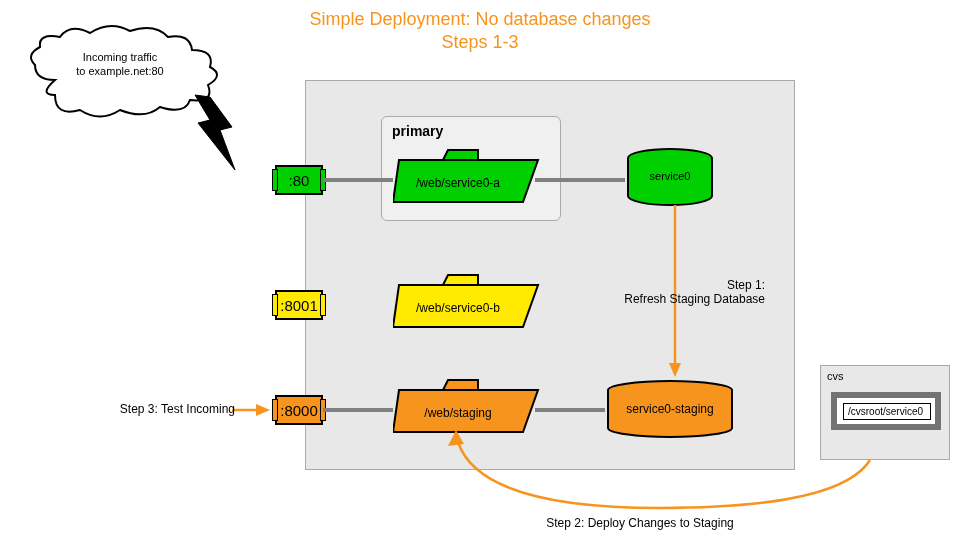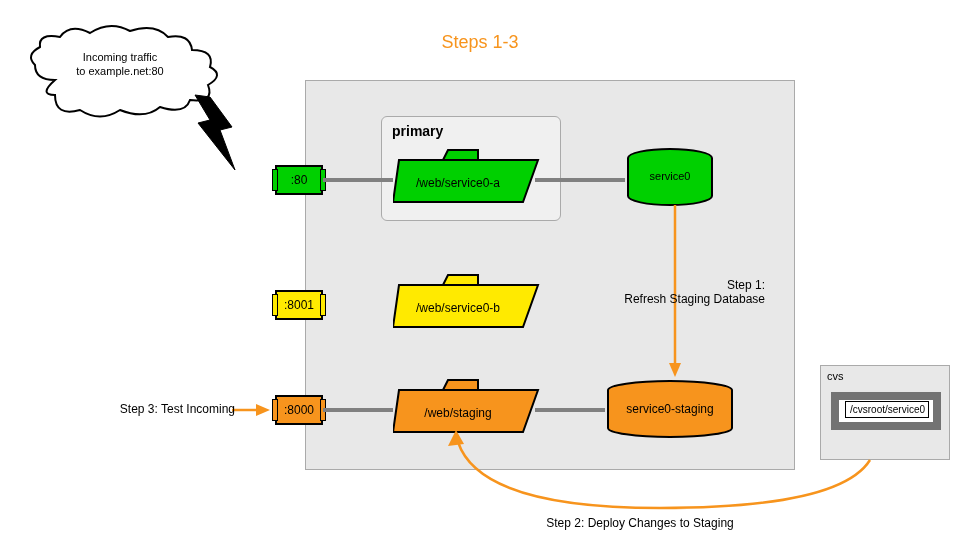--- a/index.html
+++ b/index.html
@@ -73,21 +73,21 @@
     left: 6px;
     font-size: 11px;
   }
   .cvs-inner {
     position: absolute;
     top: 26px;
     left: 10px;
     width: 110px;
     height: 38px;
     background: #fff;
-    border: 8px solid #737373;
+    border: 6px solid #737373;
   }
   .cvs-path {
     position: absolute;
     bottom: 4px;
     left: 6px;
     right: 4px;
     font-size: 10px;
     padding: 2px 4px;
     border: 1px solid #000;
     background: #fff;
@@ -95,21 +95,21 @@
   }
   
   .port {
     position: absolute;
     width: 48px;
     height: 30px;
     border: 2px solid #000;
     display: flex;
     align-items: center;
     justify-content: center;
-    font-size: 12px;
+    font-size: 15px;
   }
   .port::before, .port::after {
     content: "";
     position: absolute;
     top: 2px;
     bottom: 2px;
     width: 4px;
     background: inherit;
     border: 1px solid #000;
   }
@@ -166,21 +166,21 @@
   .connector {
     position: absolute;
     background: #808080;
     height: 4px;
   }
 </style>
 </head>
 <body>
 
 <div class="title">
-  <br>
+  <span>Simple Deployment: No database changes</span><br>
   <span>Steps 1-3</span>
 </div>
 
 <svg class="arrow" style="left:20px; top:25px;" width="225" height="150">
   <path d="M35 55 Q15 55 15 40 Q5 30 20 22 Q18 8 40 12 Q50 -2 70 8 Q90 -5 110 6 Q135 -2 148 12 Q170 8 172 25 Q195 25 190 42 Q205 50 188 60 Q195 78 170 75 Q165 90 140 82 Q125 95 100 85 Q80 98 60 85 Q35 92 35 70 Q18 70 35 55 Z" fill="#fff" stroke="#000" stroke-width="2"></path>
 
   <path d="M175 70 L190 95 L178 98 L215 145 L200 105 L212 102 L190 72 Z" fill="#000" stroke="#000"></path>
 </svg>
 <div class="cloud-text">
   <span>Incoming traffic</span><br>

